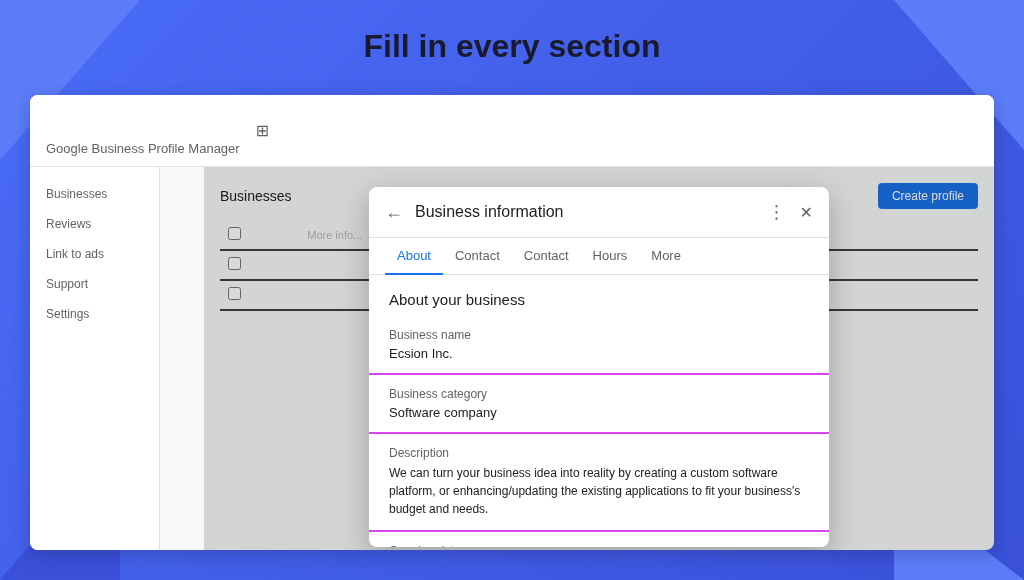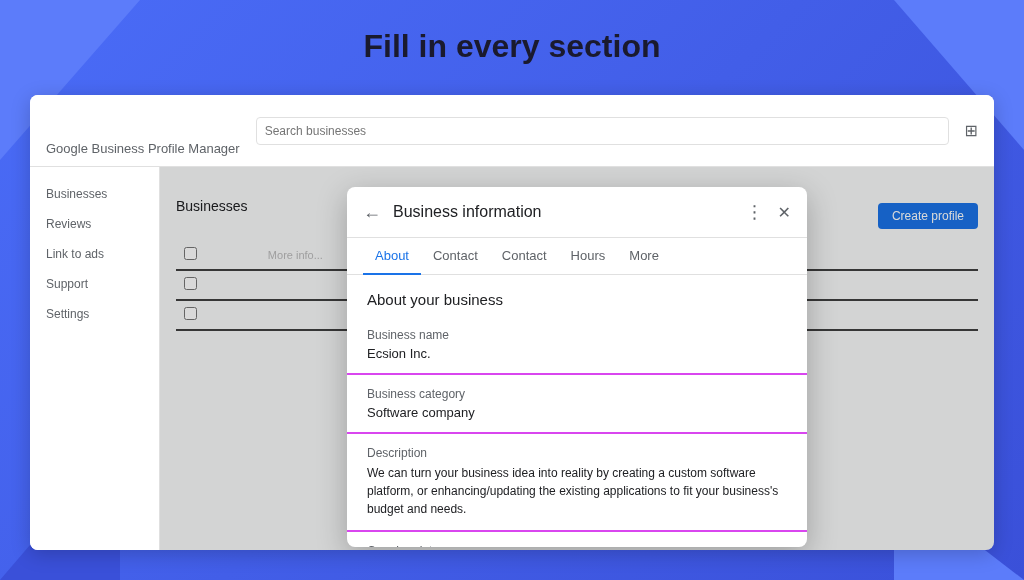--- a/index.html
+++ b/index.html
@@ -111,20 +111,21 @@
     }
     .gbp-grid-icon {
       color: #5f6368;
       font-size: 16px;
     }
 
     
     .gbp-body {
       display: flex;
       height: calc(100% - 45px);
+      gap: 44px;
     }
 
     .gbp-sidebar {
       width: 130px;
       background: #fff;
       border-right: 1px solid #e0e0e0;
       padding: 12px 0;
     }
     .gbp-sidebar-item {
       padding: 8px 16px;
@@ -166,21 +167,20 @@
     .business-table tr { border-bottom: 2px solid #404040; }
     .table-actions { display: flex; gap: 8px; align-items: center; color: #5f6368; }
     .blue-btn {
       background: #1a73e8;
       color: white;
       border: none;
       padding: 6px 14px;
       border-radius: 4px;
       font-size: 12px;
       cursor: pointer;
-      margin-top: 20px;
     }
 
     
     .modal-overlay {
       position: absolute;
       inset: 0;
       background: rgba(0,0,0,0.15);
       z-index: 20;
       display: flex;
       align-items: flex-start;
@@ -302,21 +302,20 @@
 <div class="triangle-tr"></div>
 <div class="triangle-bl"></div>
 <div class="triangle-br"></div>
 
 <h1 class="page-title">Fill in every section</h1>
 
 <div class="card-bg">
 
   <div class="gbp-header">
     <span class="gbp-logo-text">Google Business Profile Manager</span>
-    <input class="gbp-search" type="text" readonly="" placeholder="Search businesses" style="">
     <span class="gbp-grid-icon">⊞</span>
   </div>
 
   <div class="gbp-body">
 
     <div class="gbp-sidebar">
       <div class="gbp-sidebar-item">Businesses</div>
       <div class="gbp-sidebar-item">Reviews</div>
       <div class="gbp-sidebar-item">Link to ads</div>
       <div class="gbp-sidebar-item">Support</div>

